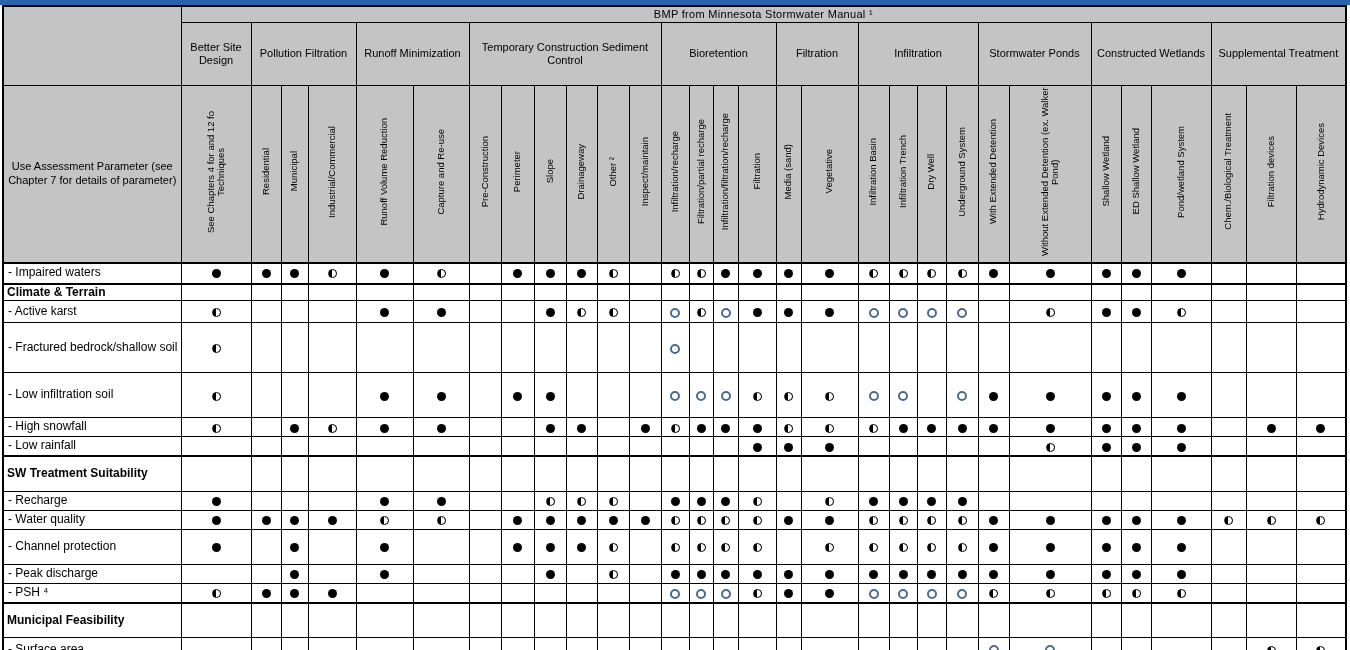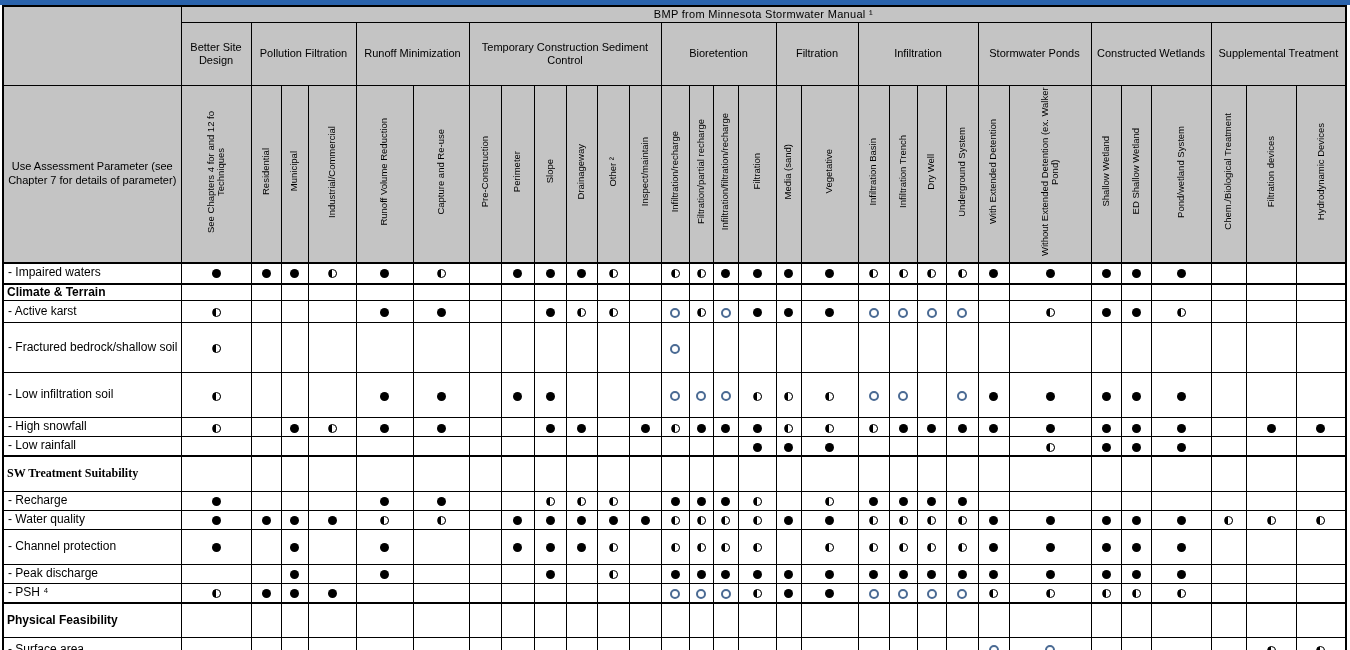--- a/index.html
+++ b/index.html
@@ -336,21 +336,21 @@
         <td class="c"></td>
         <td class="c"></td>
         <td class="c"><span class="sym H"></span></td>
         <td class="c"><span class="sym F"></span></td>
         <td class="c"><span class="sym F"></span></td>
         <td class="c"><span class="sym F"></span></td>
         <td class="c"></td>
         <td class="c"></td>
         <td class="c"></td>
       </tr>
-      <tr class="section-row" style="height: 35px; font-family: Liberation Serif, serif;">
+      <tr class="section-row" style="height: 35px;">
         <td class="lbl section">SW Treatment Suitability</td>
         <td class="c"></td>
         <td class="c"></td>
         <td class="c"></td>
         <td class="c"></td>
         <td class="c"></td>
         <td class="c"></td>
         <td class="c"></td>
         <td class="c"></td>
         <td class="c"></td>
@@ -535,21 +535,21 @@
         <td class="c"><span class="sym H"></span></td>
         <td class="c"><span class="sym H"></span></td>
         <td class="c"><span class="sym H"></span></td>
         <td class="c"><span class="sym H"></span></td>
         <td class="c"><span class="sym H"></span></td>
         <td class="c"></td>
         <td class="c"></td>
         <td class="c"></td>
       </tr>
       <tr class="section-row" style="height: 35px;">
-        <td class="lbl section">Physical Feasibility</td>
+        <td class="lbl section">Municipal Feasibility</td>
         <td class="c"></td>
         <td class="c"></td>
         <td class="c"></td>
         <td class="c"></td>
         <td class="c"></td>
         <td class="c"></td>
         <td class="c"></td>
         <td class="c"></td>
         <td class="c"></td>
         <td class="c"></td>

